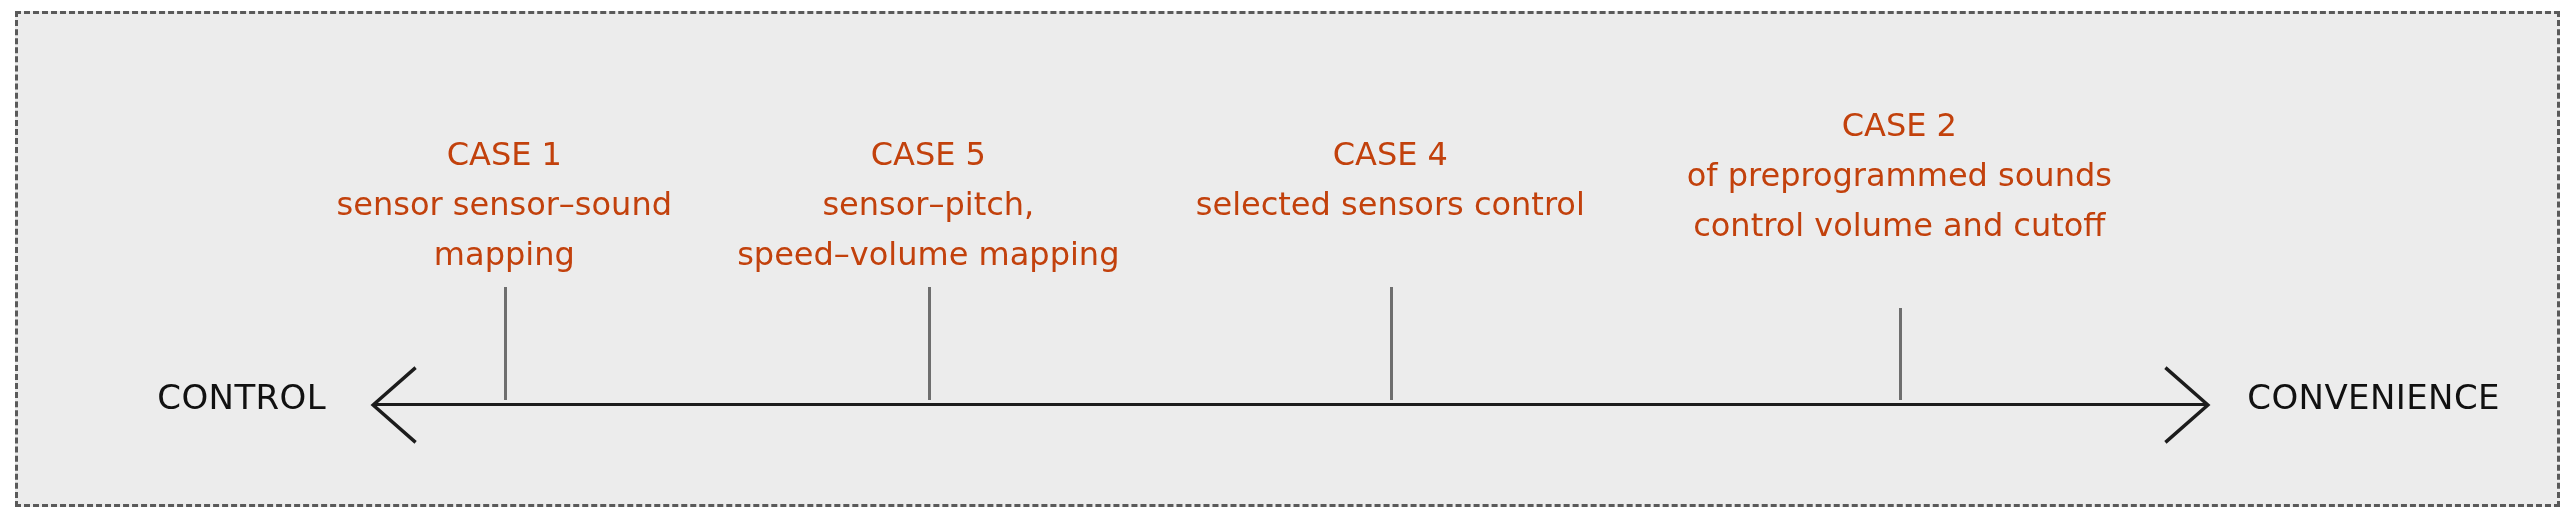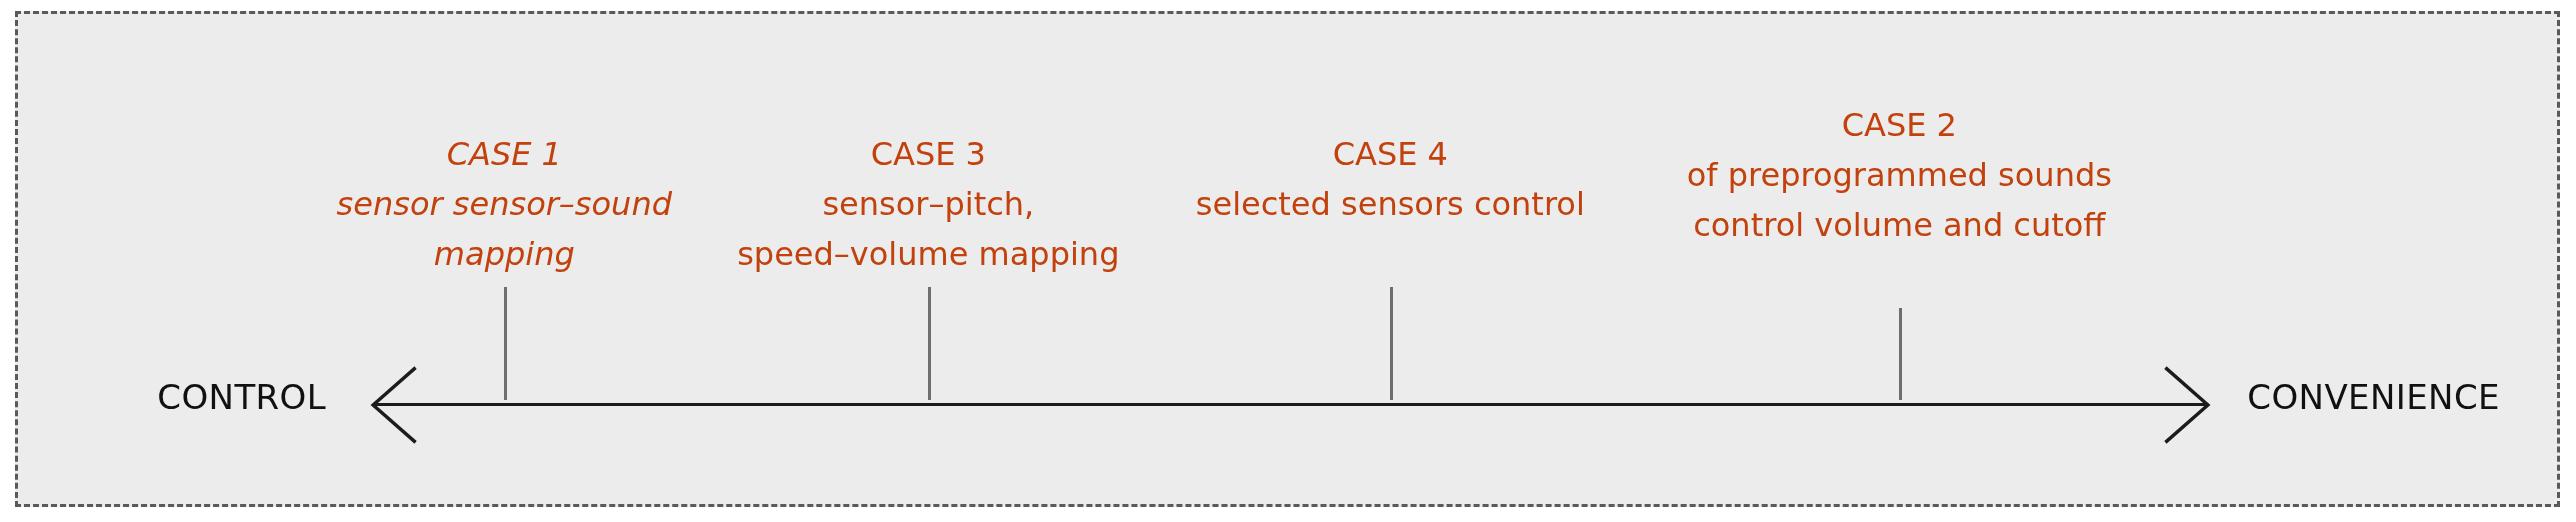--- a/index.html
+++ b/index.html
@@ -105,28 +105,28 @@
 
     <svg class="arrowhead right" width="51" height="82" viewBox="0 0 60 96" style="left:2144px; top:350px;">
       <polyline points="4,4 54,48 4,92" fill="none" stroke="#1c1c1c" stroke-width="4" stroke-linecap="butt" stroke-linejoin="miter"></polyline>
     </svg>
 
     <div class="tick" style="left: 486px; top: 273px; height: 113px;"></div>
     <div class="tick" style="left: 910px; top: 273px; height: 113px;"></div>
     <div class="tick" style="left: 1372px; top: 273px; height: 113px;"></div>
     <div class="tick" style="left: 1881px; top: 294px; height: 92px;"></div>
 
-    <div class="case-label" style="left: 486px; top: 115px; font-style: italic;">
+    <div class="case-label" style="left: 486px; top: 115px;">
       <span class="case-title">CASE 1</span>
       <span class="case-desc-line">sensor sensor–sound</span>
       <span class="case-desc-line">mapping</span>
     </div>
 
     <div class="case-label" style="left: 910px; top: 115px;">
-      <span class="case-title">CASE 3</span>
+      <span class="case-title">CASE 5</span>
       <span class="case-desc-line">sensor–pitch,</span>
       <span class="case-desc-line">speed–volume mapping</span>
     </div>
 
     <div class="case-label" style="left: 1372px; top: 115px; text-align: center;">
       <span class="case-title">CASE 4</span>
       <span class="case-desc-line">selected sensors control</span>
     </div>
 
     <div class="case-label" style="left: 1881px; top: 86px;">

